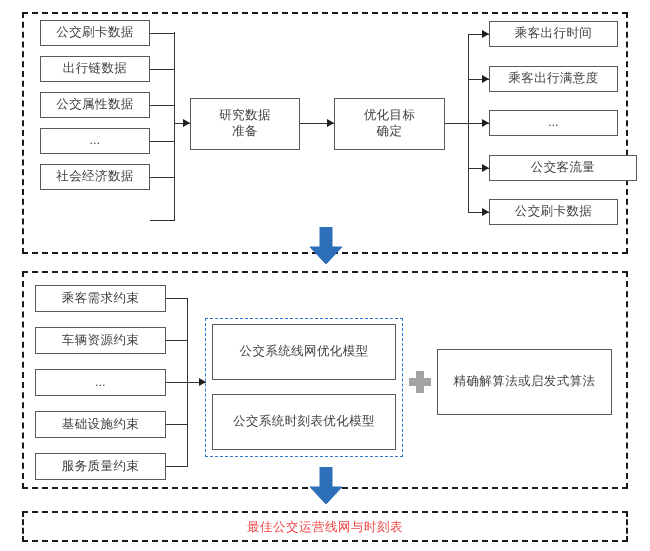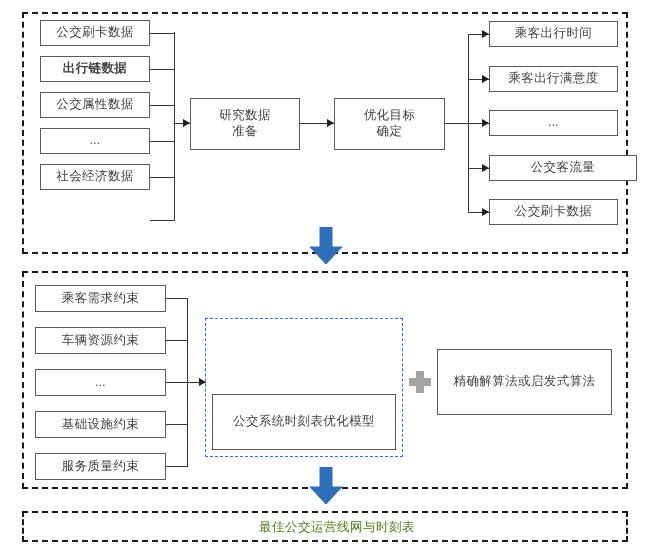--- a/index.html
+++ b/index.html
@@ -76,34 +76,33 @@
     position: absolute;
     background: #a3a3a3;
     left: 7px; top: 0;
     width: 8px; height: 22px;
   }
   .result-label {
     position: absolute;
     width: 100%;
     text-align: center;
     font-size: 12.5px;
-    color: #4d7c0f;
+    color: #ef4444;
     letter-spacing: 0.5px;
-    padding-left: 12px;
   }
 </style>
 </head>
 <body>
 
 <div id="canvas">
 
   <div class="dashed-section" style="left:22px; top:12px; width:606px; height:242px;"></div>
 
   <div class="node" style="left:40px; top:20px; width:110px; height:26px;">公交刷卡数据</div>
-  <div class="node" style="left:40px; top:56px; width:110px; height:26px;font-weight:bold;">出行链数据</div>
+  <div class="node" style="left:40px; top:56px; width:110px; height:26px;">出行链数据</div>
   <div class="node" style="left:40px; top:92px; width:110px; height:26px;">公交属性数据</div>
   <div class="node" style="left:40px; top:128px; width:110px; height:26px;">...</div>
   <div class="node" style="left:40px; top:164px; width:110px; height:26px;">社会经济数据</div>
 
   <div class="conn h" style="left:150px; top:32.5px; width:25px;"></div>
   <div class="conn h" style="left:150px; top:68.5px; width:25px;"></div>
   <div class="conn h" style="left:150px; top:104.5px; width:25px;"></div>
   <div class="conn h" style="left:150px; top:140.5px; width:25px;"></div>
   <div class="conn h" style="left:150px; top:176.5px; width:25px;"></div>
   <div class="conn h" style="left:150px; top:219.5px; width:25px;"></div>
@@ -158,20 +157,21 @@
   <div class="conn h" style="left:166px; top:298px; width:22px;"></div>
   <div class="conn h" style="left:166px; top:340px; width:22px;"></div>
   <div class="conn h" style="left:166px; top:382px; width:22px;"></div>
   <div class="conn h" style="left:166px; top:424px; width:22px;"></div>
   <div class="conn h" style="left:166px; top:466px; width:22px;"></div>
   <div class="conn v" style="left:187px; top:298px; width:1.4px; height:169px;"></div>
   <div class="conn h" style="left:187px; top:382px; width:19px;"></div>
   <div class="arrowhead" style="left:199px; top:378.2px;"></div>
 
   <div class="model-group" style="left:205px; top:318px; width:198px; height:139px;"></div>
+  <div class="node" style="left:212px; top:324px; width:184px; height:56px;">公交系统线网优化模型</div>
   <div class="node" style="left:212px; top:394px; width:184px; height:56px;">公交系统时刻表优化模型</div>
 
   <div class="plus-icon" style="left:409px; top:371px; width:22px; height:22px;">
     <div class="bar-h"></div>
     <div class="bar-v"></div>
   </div>
 
   <div class="node" style="left:437px; top:349px; width:175px; height:66px;">精确解算法或启发式算法</div>
 
   <div class="blue-arrow" style="left:308px; top:467px; width:36px; height:38px;">

